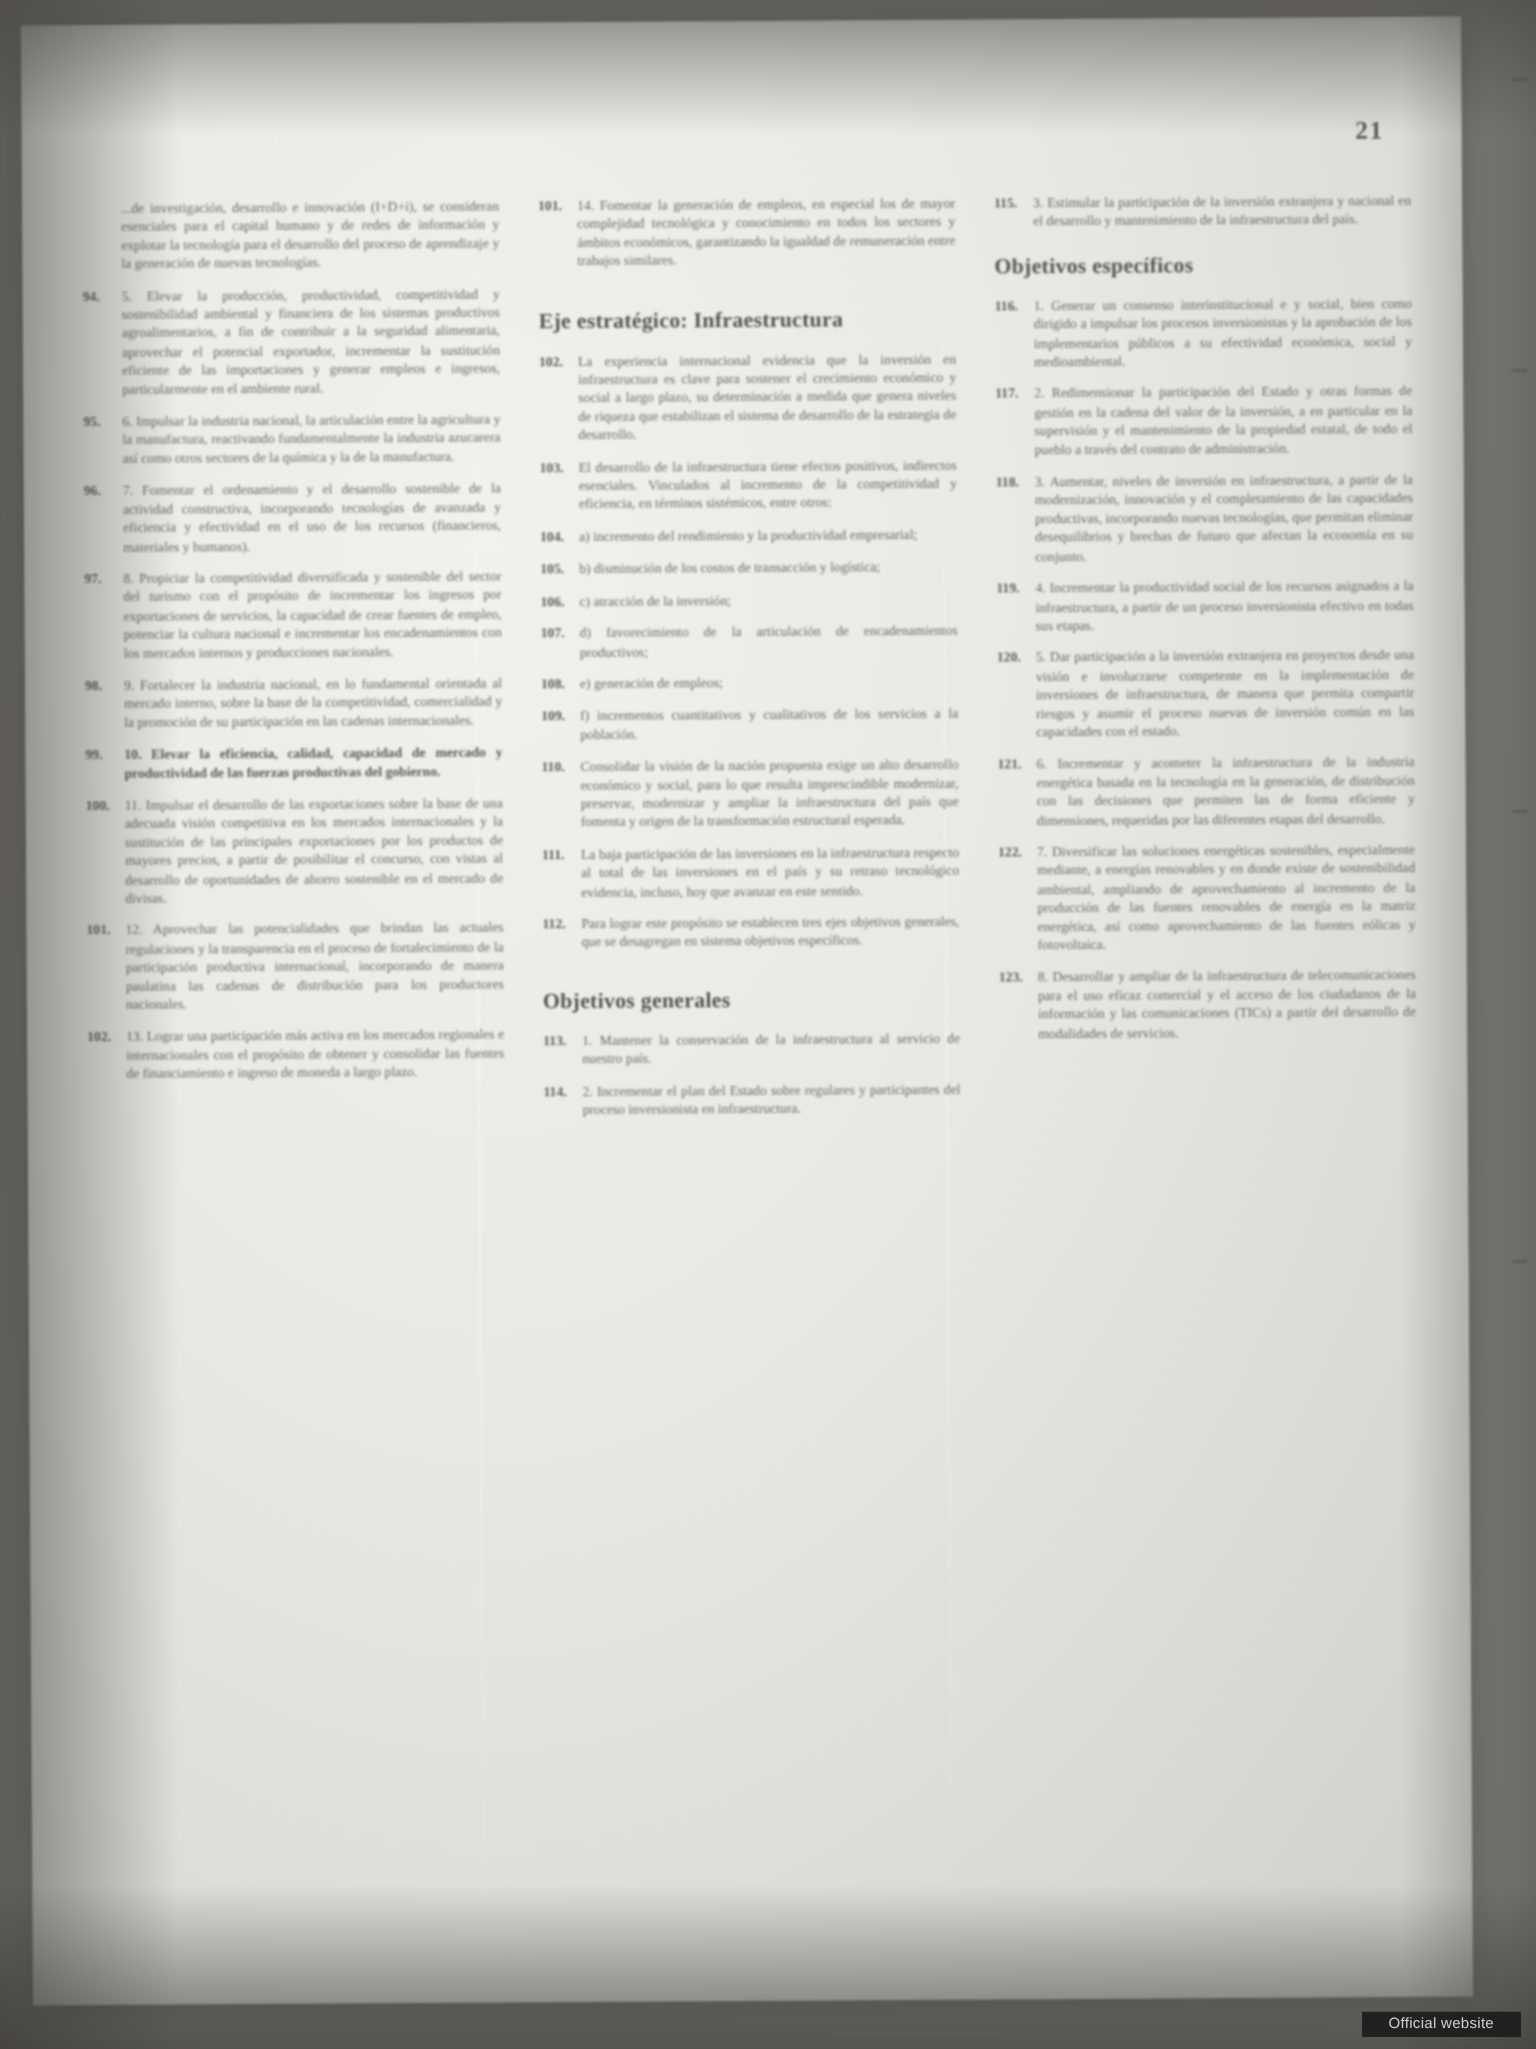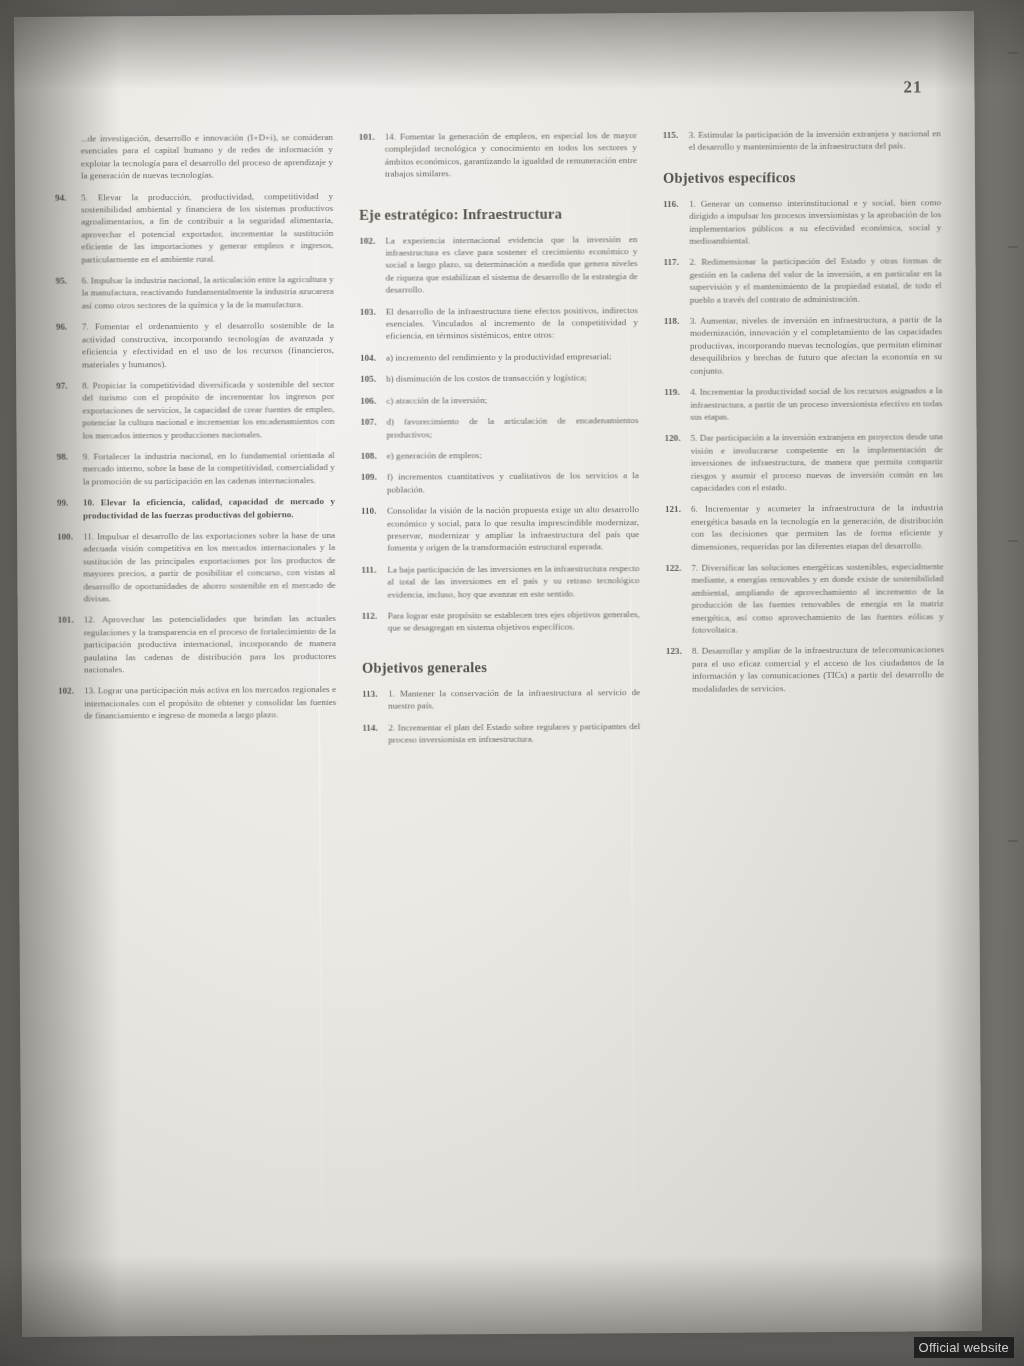--- a/index.html
+++ b/index.html
@@ -131,22 +131,22 @@
     background: rgba(90,88,84,0.55);
   }
   
   #watermark {
     position: absolute;
     right: 10px;
     bottom: 8px;
     background: #1d1d1d;
     color: #d8d8d8;
     font-family: "Liberation Sans", sans-serif;
-    font-size: 13px;
-    padding: 3px 5px;
+    font-size: 10px;
+    padding: 3px 18px;
     letter-spacing: 0.2px;
     opacity: 0.92;
   }
   
   #fold {
     position: absolute;
     left: 300px; top: 0;
     width: 2px; height: 1320px;
     background: linear-gradient(to bottom, rgba(255,255,255,0.0), rgba(255,255,255,0.35), rgba(255,255,255,0.0));
     pointer-events: none;

